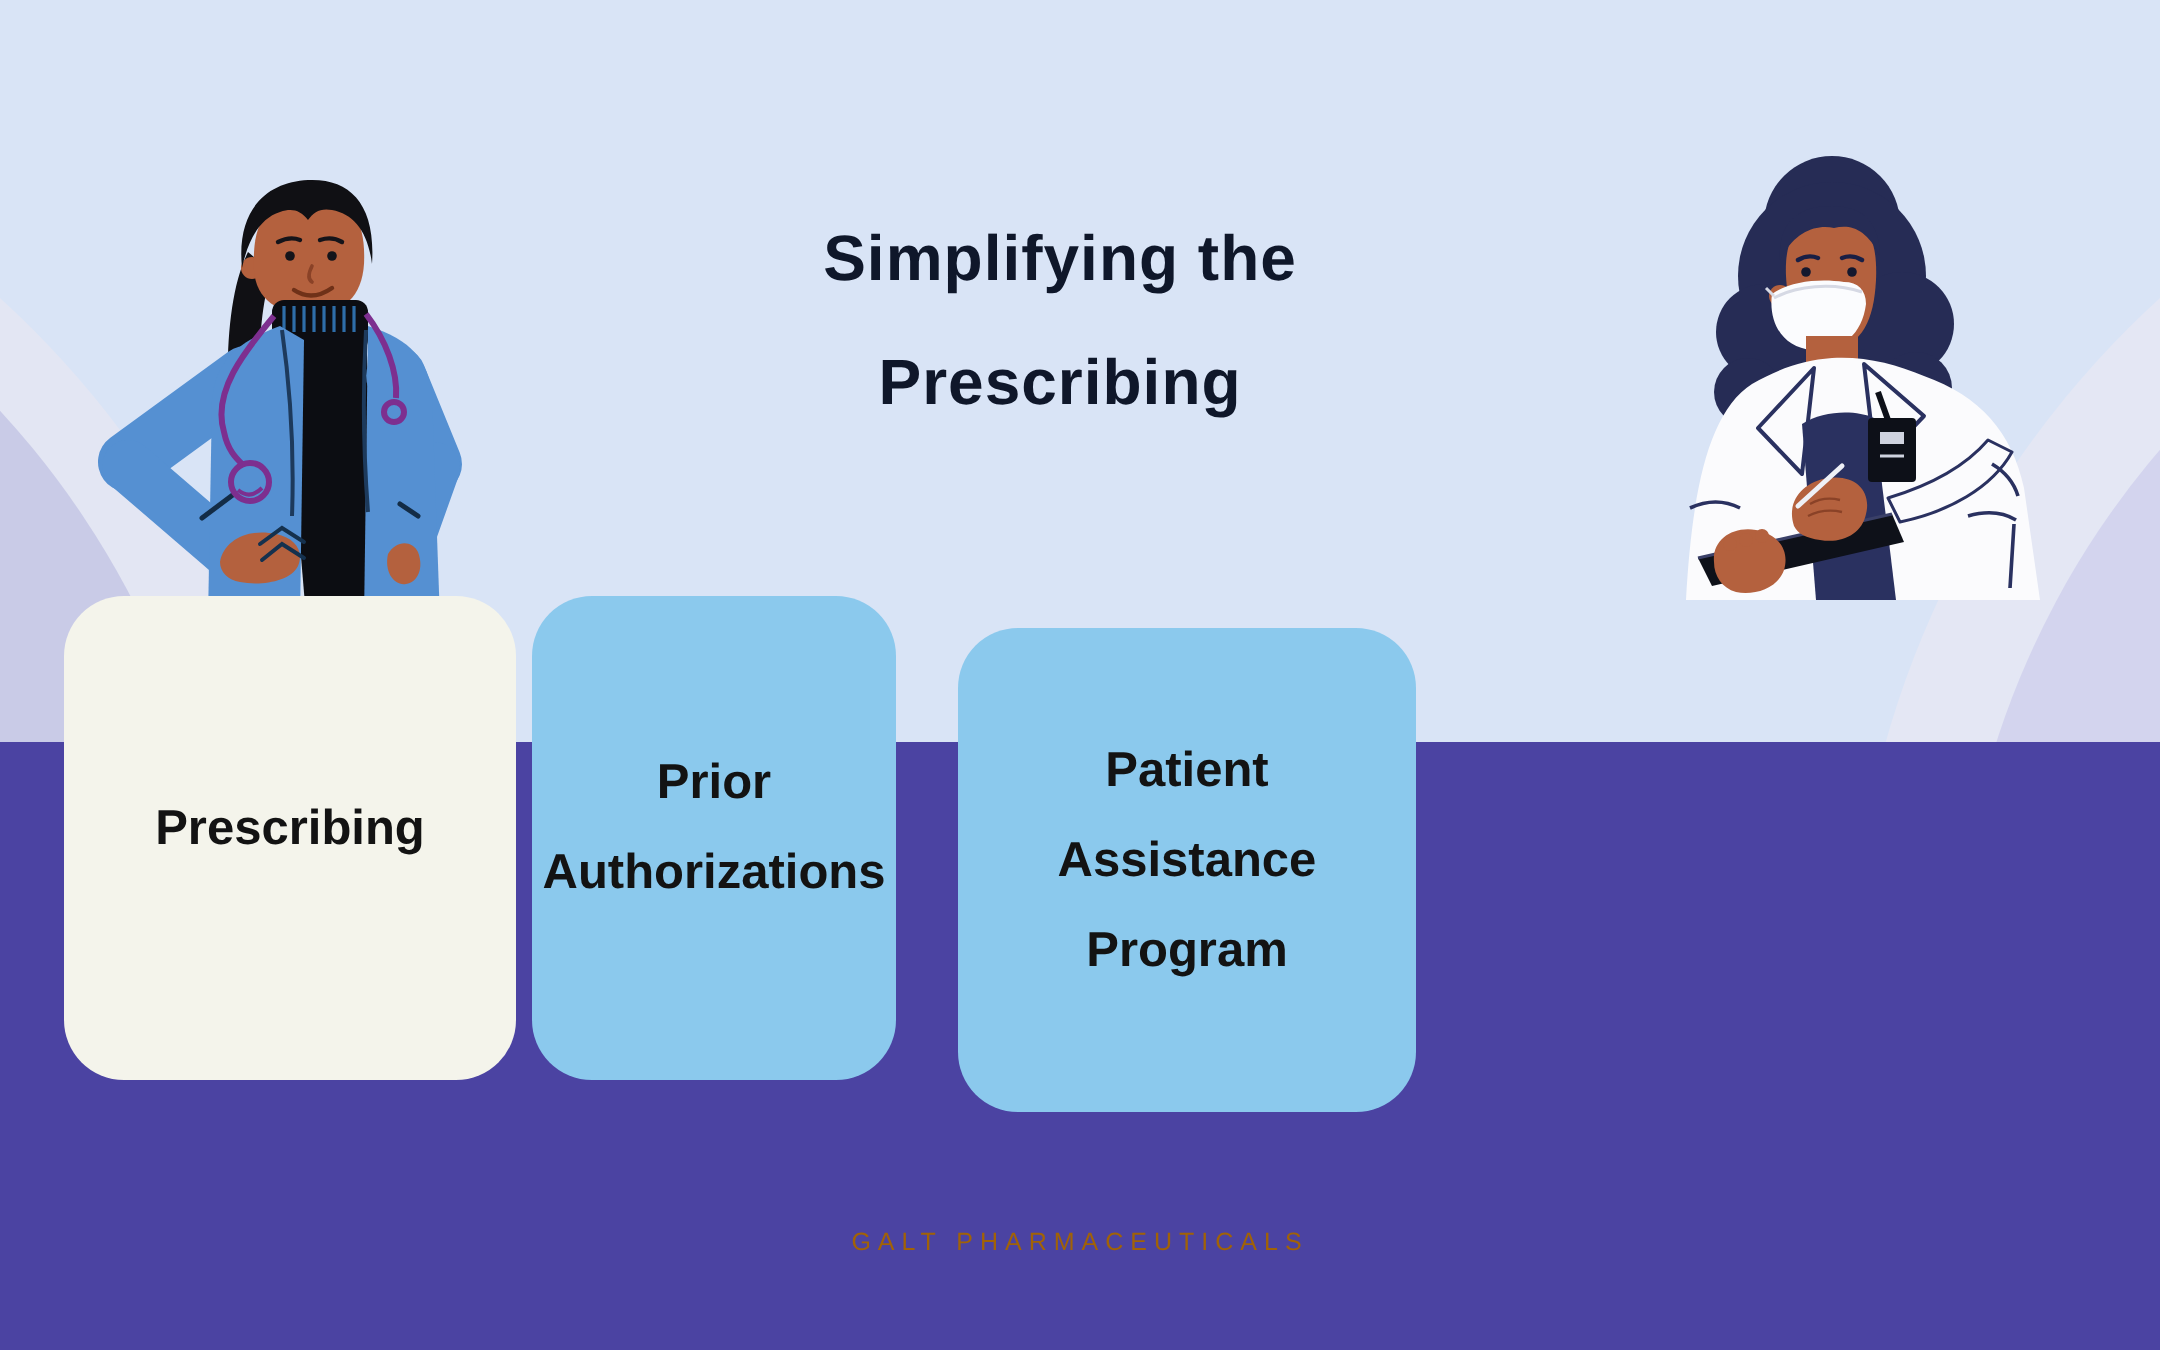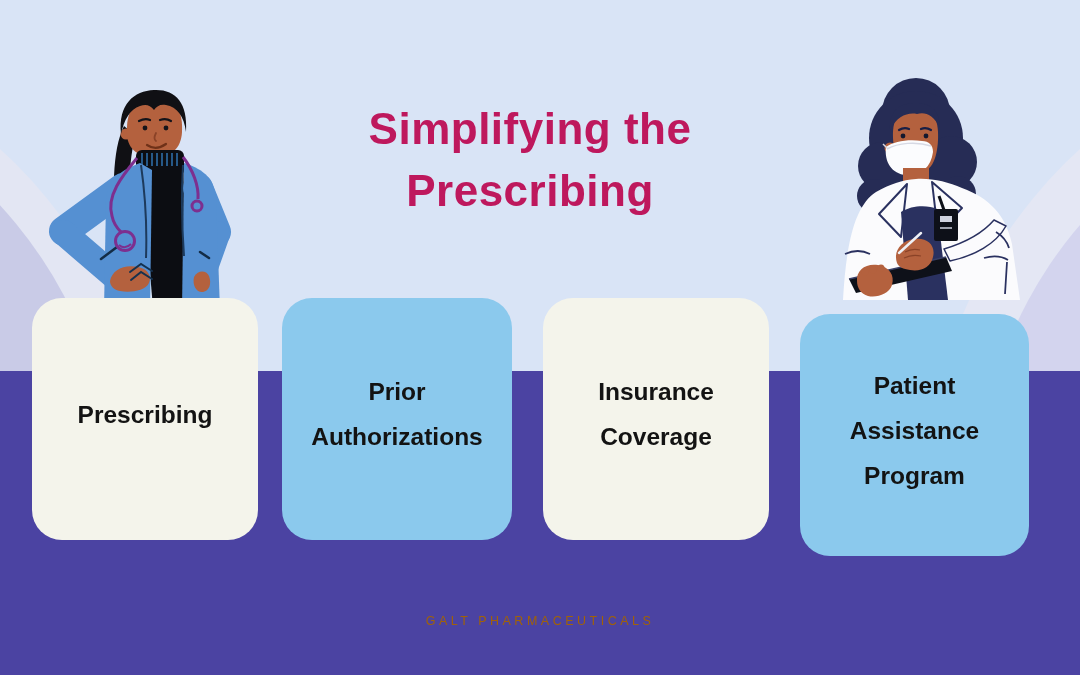--- a/index.html
+++ b/index.html
@@ -4,35 +4,35 @@
 <style>
   html,body{margin:0;padding:0;background:#222;}
   .canvas{
     position:relative;width:1080px;height:675px;overflow:hidden;
     background:#d9e4f6;
     font-family:"Liberation Sans",sans-serif;
   }
   svg.bg{position:absolute;left:0;top:0;width:1080px;height:675px;display:block;}
   .title{
     position:absolute;left:300px;top:98px;width:460px;
-    text-align:center;font-weight:bold;font-size:44px;line-height:62px;
-    color:#be185d;letter-spacing:.5px;
+    text-align:center;font-weight:bold;font-size:32px;line-height:62px;
+    color:#0f172a;letter-spacing:.5px;
   }
   .title span{display:block;}
   .cards{position:absolute;left:32px;top:298px;display:flex;}
   .card{
     height:242px;border-radius:30px;
     display:flex;align-items:center;justify-content:center;
     text-align:center;font-weight:bold;font-size:24.5px;line-height:45px;
     color:#131313;padding:0 14px 10px 14px;box-sizing:border-box;
   }
   .card.cream{background:#f4f4eb;}
   .card.blue{background:#8bc9ed;}
   .card1{width:226px;}
-  .card2{width:230px;margin-left:24px;}
+  .card2{width:182px;margin-left:8px;}
   .card3{width:226px;margin-left:31px;}
   .card4{width:229px;margin-left:31px;margin-top:16px;}
   .footer{
     position:absolute;left:0;top:614px;width:1080px;text-align:center;
     font-size:12.5px;letter-spacing:3.5px;color:#a16207;font-weight:normal;
   }
 </style>
 </head>
 <body>
 
@@ -188,23 +188,20 @@
     <span>Prescribing</span>
   </div>
 
   <div class="cards">
     <div class="card cream card1">
       <span>Prescribing</span>
     </div>
     <div class="card blue card2">
       <span>Prior Authorizations</span>
     </div>
-    <div class="card cream card3">
-      <span>Insurance Coverage</span>
-    </div>
     <div class="card blue card4">
       <span>Patient Assistance Program</span>
     </div>
   </div>
 
   <div class="footer">GALT PHARMACEUTICALS</div>
 
 </div>
 
 </body></html>

